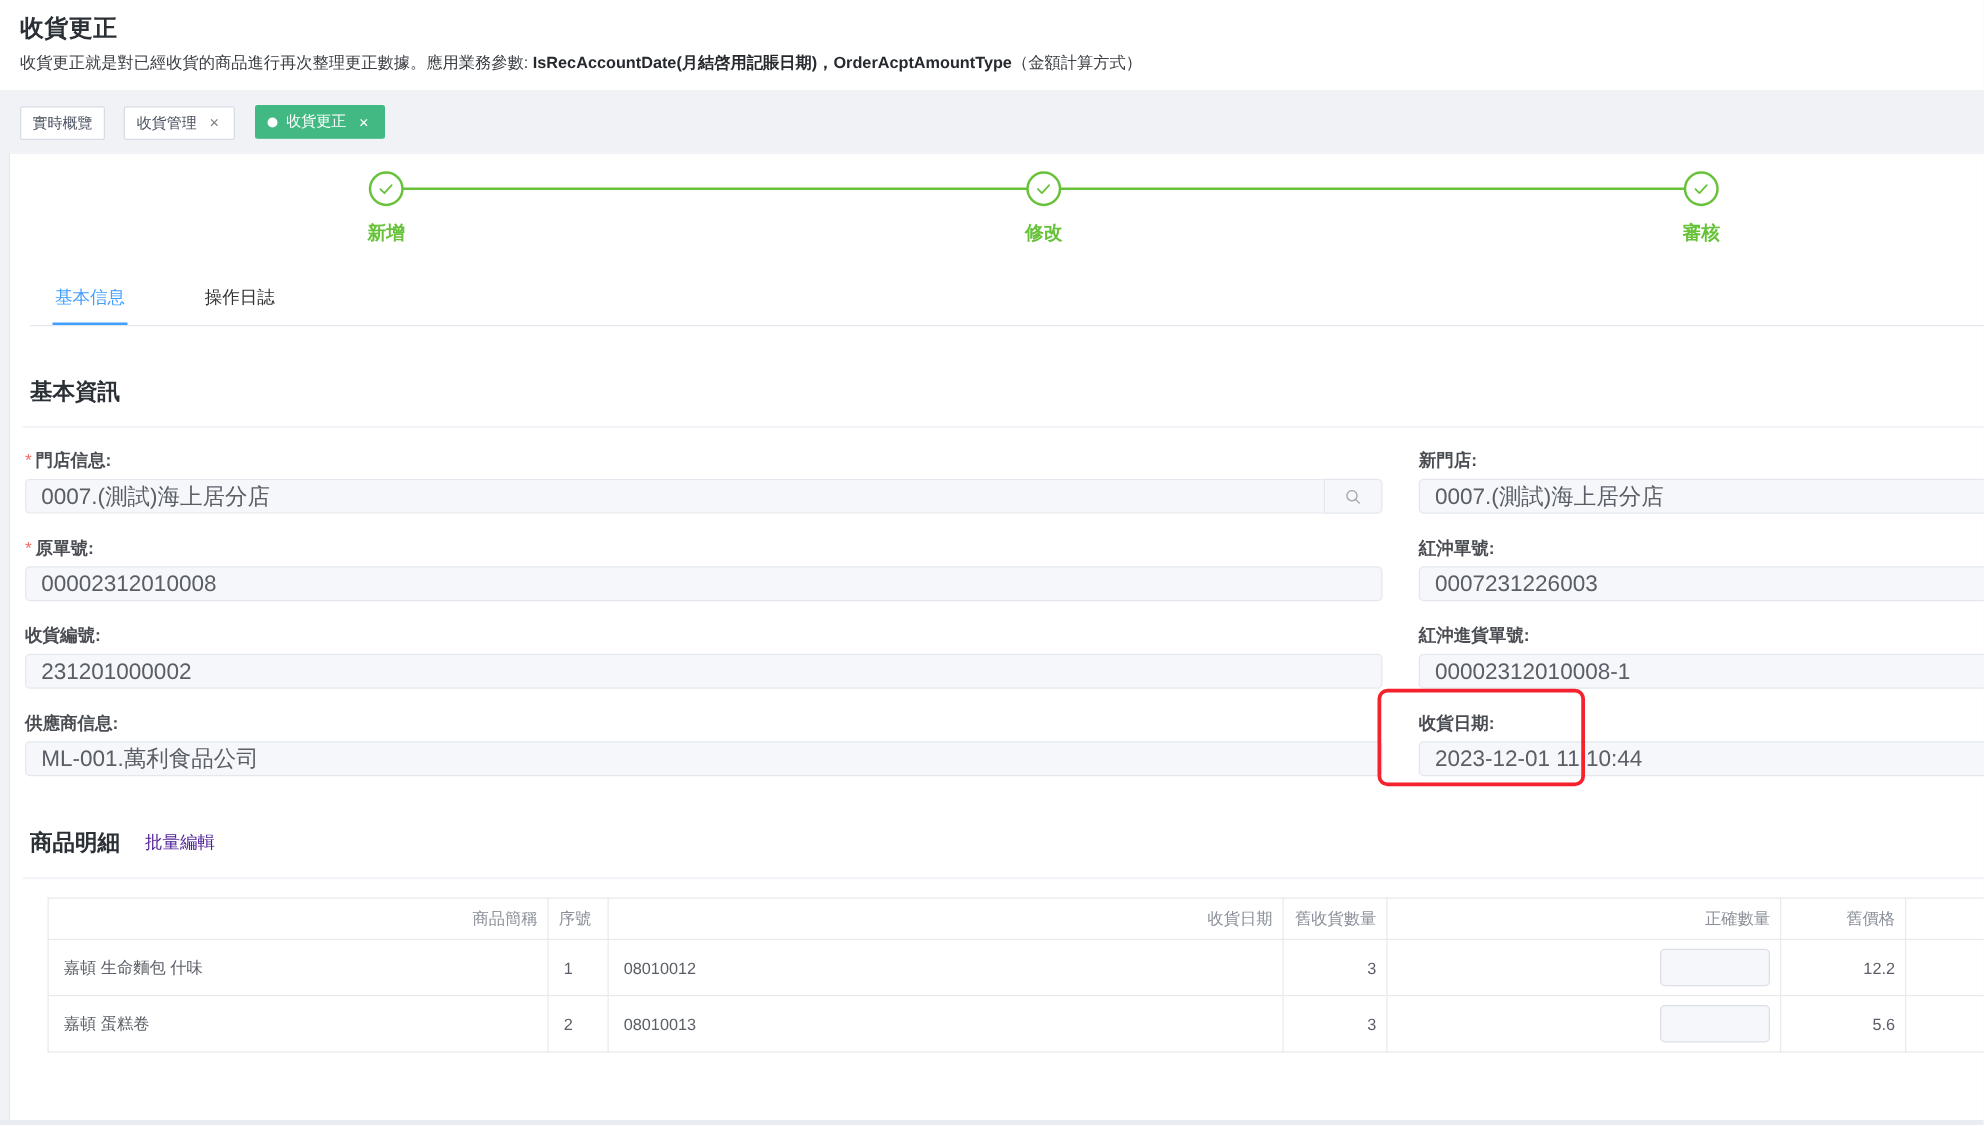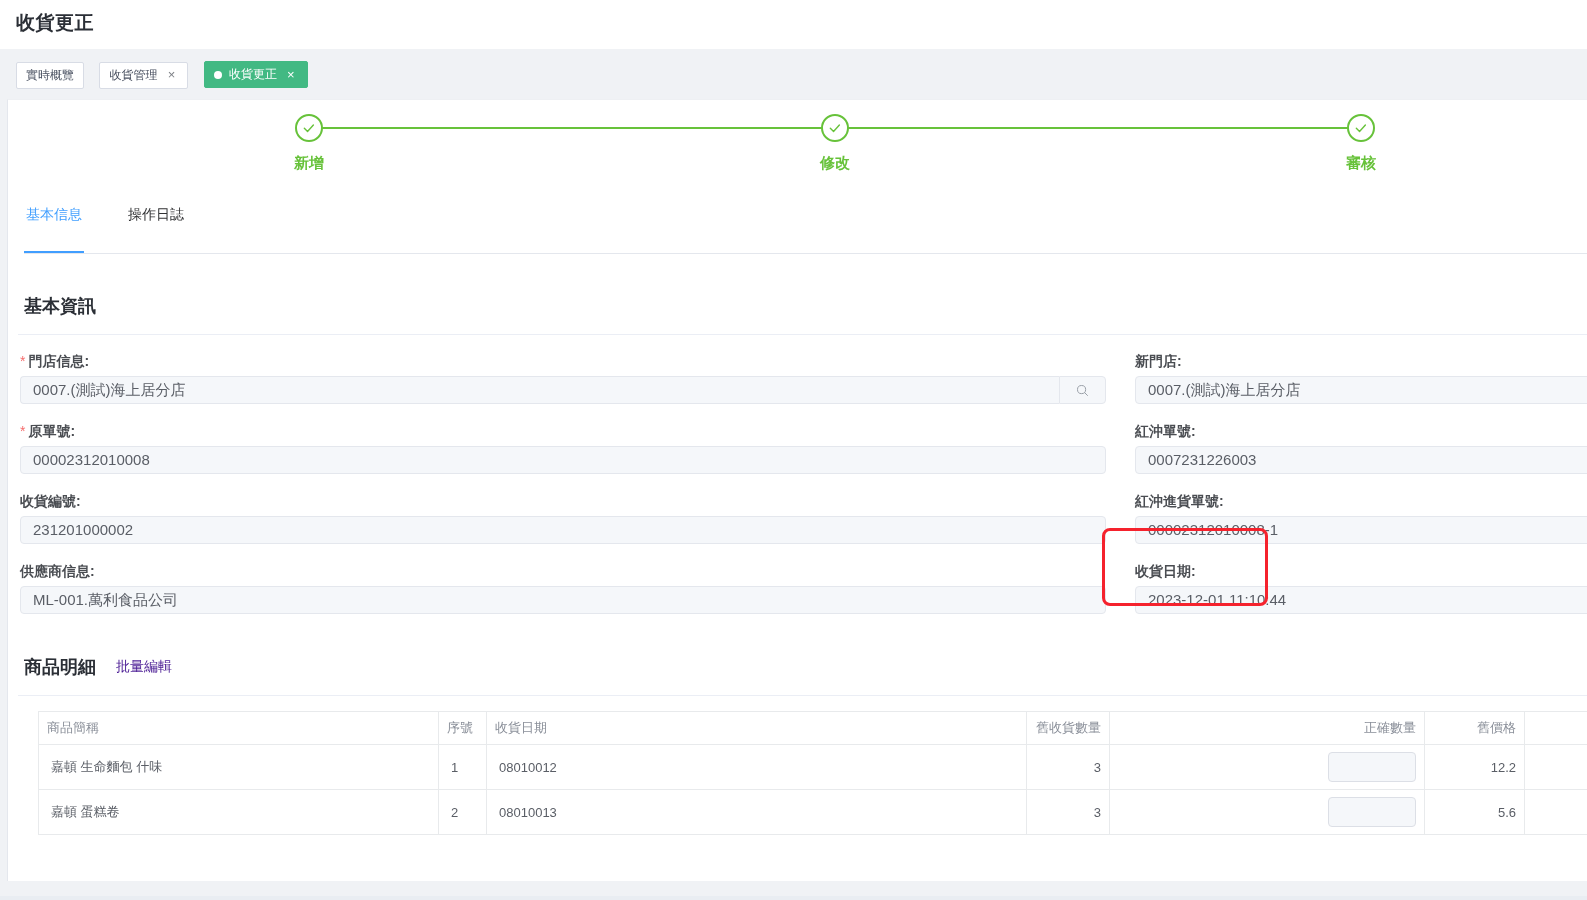--- a/index.html
+++ b/index.html
@@ -45,40 +45,40 @@
     display: flex; align-items: center; justify-content: center;
   }
   .step-label {
     position: absolute; top: 54px; width: 120px; text-align: center;
     color: #67c23a; font-size: 15px; font-weight: 600;
   }
 
   
   .tabs { margin: 20px 16px 0; border-bottom: 1px solid #e4e7ed; font-size: 14px; }
   .tab-item {
-    display: inline-block; padding: 12px 2px 27px; margin-right: 38px;
-    color: #303133; cursor: pointer; border-bottom: 2px solid transparent;
+    display: inline-block; padding: 12px 2px 11px; margin-right: 38px;
+    color: #303133; cursor: pointer; border-bottom: 2px solid transparent; margin-left: 18px;
   }
   .tab-item.active { color: #409eff; border-bottom-color: #409eff; }
 
   
   .section-title { margin: 40px 16px 0 16px; font-size: 18px; font-weight: 600; color: #2b2f36; }
   .section-divider { margin: 16px 0 0 10px; border-bottom: 1px solid #ebeef5; width: 1660px; }
 
   
   .form-grid {
     display: grid; grid-template-columns: 1086px 560px; column-gap: 29px;
     padding: 18px 0 0 12px;
   }
   .field { margin-bottom: 19px; }
   .field-label { font-size: 14px; font-weight: 600; color: #4a4d52; height: 17px; line-height: 17px; margin-bottom: 6px; }
   .req { color: #f56c6c; margin-right: 3px; font-weight: 400; }
   .field-input {
     height: 28px; line-height: 26px; background: #f5f7fa; border: 1px solid #e4e7ed;
-    border-radius: 4px; padding: 0 12px; font-size: 15px; color: #5a5e66;
+    border-radius: 4px; padding: 0 12px; font-size: 18px; color: #5a5e66;
     white-space: nowrap; overflow: hidden;
   }
   .input-group { display: flex; }
   .input-group .field-input { flex: 1; border-radius: 4px 0 0 4px; border-right: none; }
   .input-append {
     width: 47px; height: 28px; background: #f5f7fa; border: 1px solid #e4e7ed;
     border-radius: 0 4px 4px 0; display: flex; align-items: center; justify-content: center;
     cursor: pointer;
   }
 
@@ -93,39 +93,40 @@
   .batch-edit { margin-left: 20px; font-size: 14px; color: #4c1d95; font-weight: 400; cursor: not-allowed; }
 
   
   .product-table {
     margin: 15px 0 0 30px; border-collapse: collapse; table-layout: fixed;
     width: 1670px; font-size: 13px;
   }
   .product-table th, .product-table td { border: 1px solid #e8eaec; padding: 0 8px; }
   .product-table th { height: 33px; color: #8a8f99; font-weight: 400; background: #fff; }
   .product-table td { height: 45px; color: #5a5e66; padding-left: 12px; }
-  .al { text-align: left; } .ac { text-align: left; } .ar { text-align: right; }
+  .al { text-align: left; } .ac { text-align: right; } .ar { text-align: right; }
   .pad-name { padding-left: 30px; }
   .pad-qty-td { padding-right: 26px; }
   .pad-qty-th { padding-right: 8px; }
   .pad-correct { padding-right: 14px; }
   .pad-price { padding-right: 10px; }
   .qty-input {
     width: 88px; height: 30px; background: #f5f7fa; border: 1px solid #dcdfe6;
     border-radius: 4px; outline: none; padding: 0 8px; font-size: 13px; color: #5a5e66;
   }
 
   
   .hscroll { position: absolute; bottom: 0; left: 0; width: 1587px; height: 4px; background: #e9edf2; }
 </style>
 </head>
 <body>
 
 <div class="page-header">
   <div class="page-title">收貨更正</div>
+  <div class="page-desc"><span>收貨更正就是對已經收貨的商品進行再次整理更正數據。應用業務參數: </span><b>IsRecAccountDate(月結啓用記賬日期)，OrderAcptAmountType</b><span>（金額計算方式）</span></div>
 </div>
 
 <div class="tags-bar">
   <span class="tag-chip">
     <span>實時概覽</span>
   </span>
   <span class="tag-chip">
     <span>收貨管理</span>
     <span class="tag-close">×</span>
   </span>

